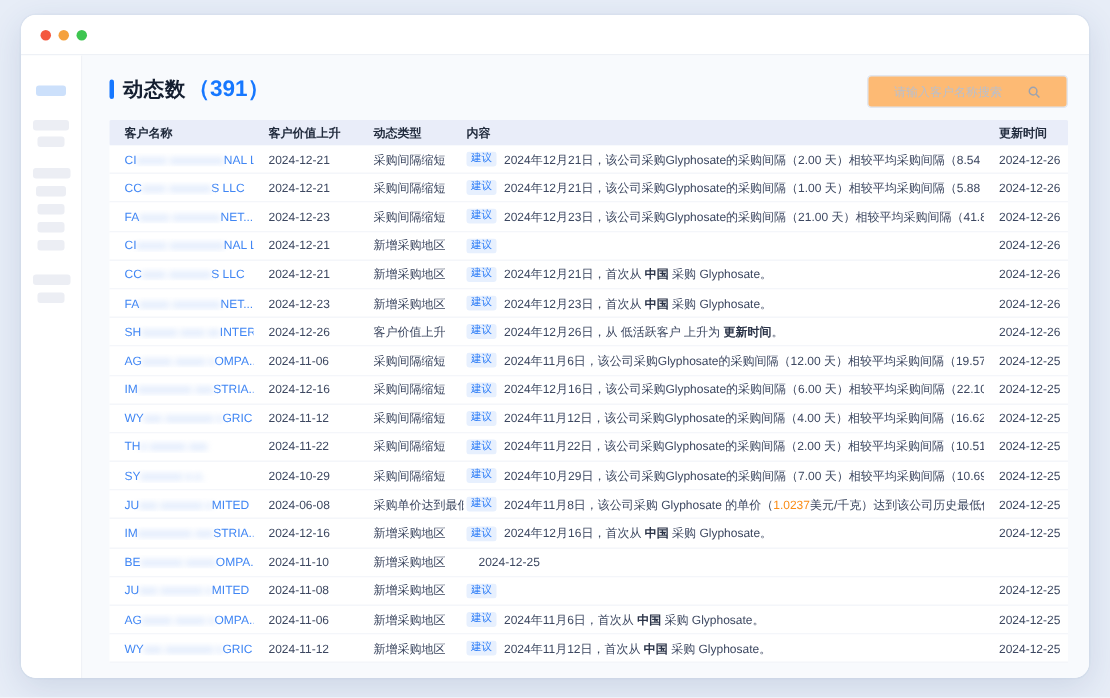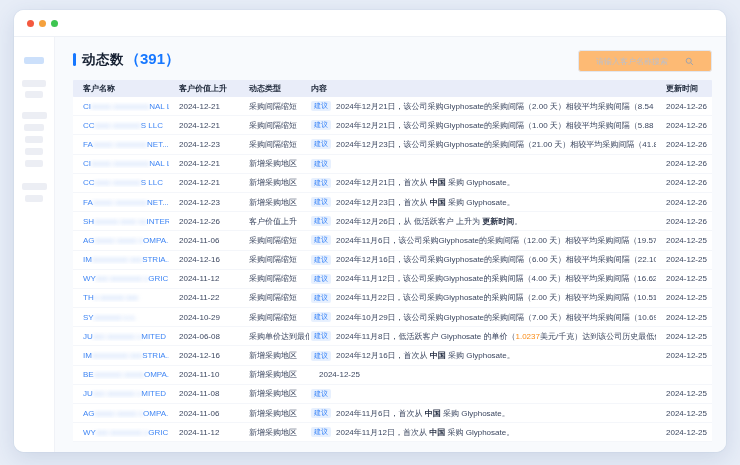--- a/index.html
+++ b/index.html
@@ -226,21 +226,21 @@
                 <span class="ctext"><span>2024年10月29日，该公司采购Glyphosate的采购间隔（7.00 天）相较平均采购间隔（10.69 天）缩短</span></span>
               </div>
               <div class="td">2024-12-25</div>
             </div>
             <div class="tr row">
               <div class="td name"><span>JU</span><span class="nm-hidden">xxx xxxxxxx x</span><span>MITED</span></div>
               <div class="td">2024-06-08</div>
               <div class="td">采购单价达到最低值</div>
               <div class="td content">
                 <span class="badge">建议</span>
-                <span class="ctext"><span>2024年11月8日，低活跃客户 Glyphosate 的单价（</span><span class="seg-o">1.0237</span><span>美元/千克）达到该公司历史最低值。</span></span>
+                <span class="ctext"><span>2024年11月8日，该公司采购 Glyphosate 的单价（</span><span class="seg-o">1.0237</span><span>美元/千克）达到该公司历史最低值。</span></span>
               </div>
               <div class="td">2024-12-25</div>
             </div>
             <div class="tr row">
               <div class="td name"><span>IM</span><span class="nm-hidden">xxxxxxxxx xxx</span><span>STRIA...</span></div>
               <div class="td">2024-12-16</div>
               <div class="td">新增采购地区</div>
               <div class="td content">
                 <span class="badge">建议</span>
                 <span class="ctext"><span>2024年12月16日，首次从 </span><span class="seg-b">中国</span><span> 采购 Glyphosate。</span></span>

